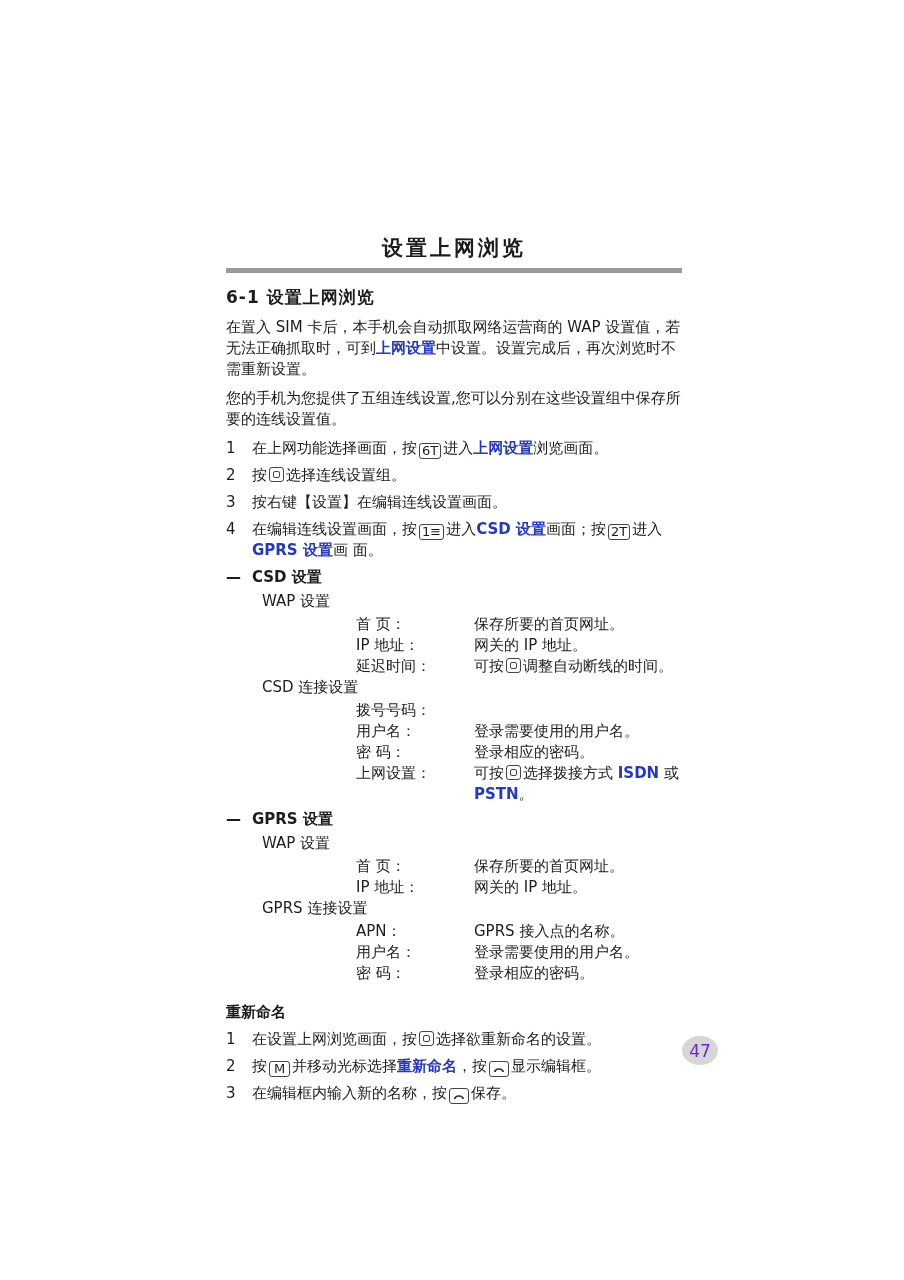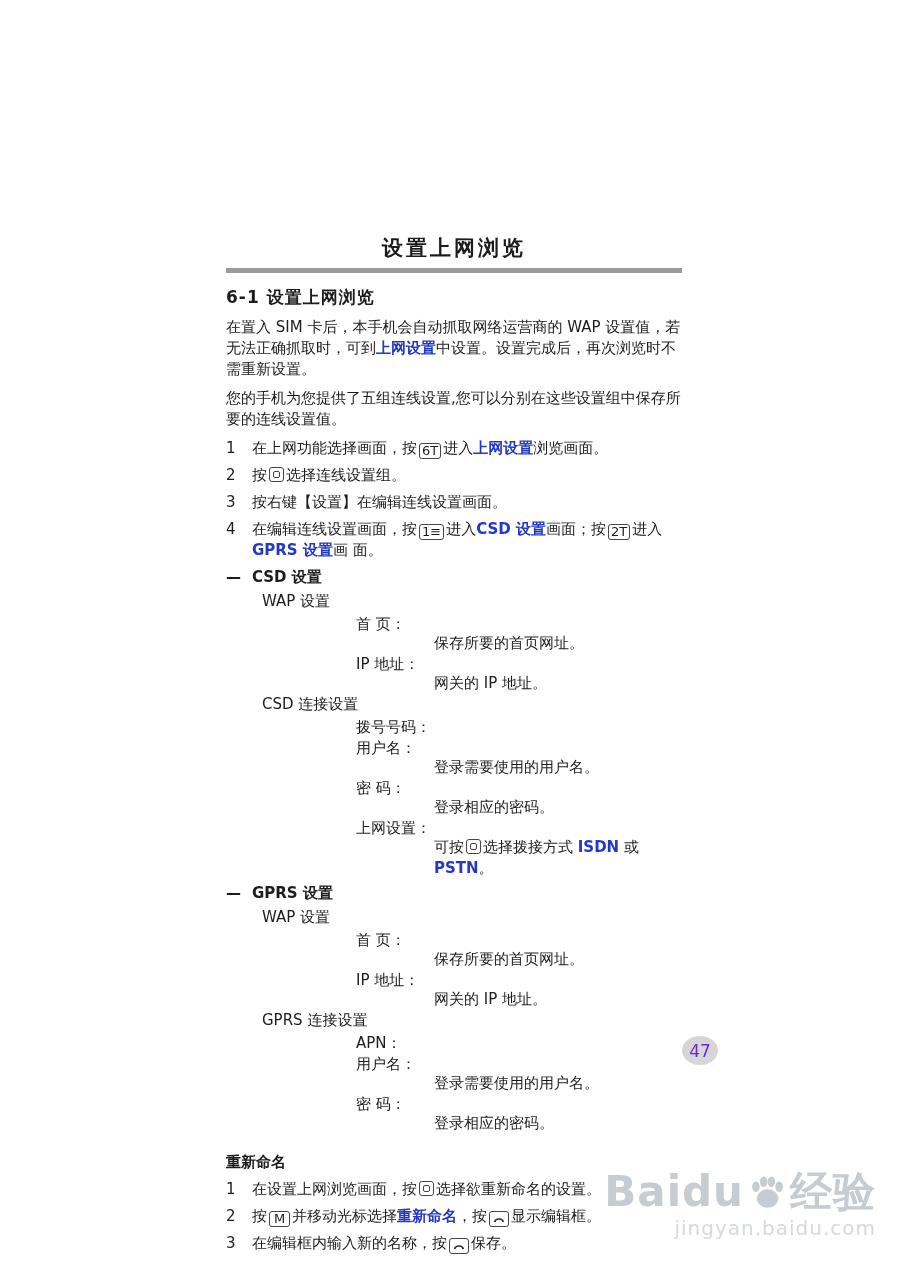--- a/index.html
+++ b/index.html
@@ -15,23 +15,23 @@
   .section-heading { font-size:17px; font-weight:bold; letter-spacing:1px; line-height:22px; margin-bottom:9px; }
 
   .block { }
   .para { margin-bottom:8px; }
   .numbered { display:flex; margin-bottom:6px; }
   .numbered .num { width:26px; flex:none; }
   .numbered .nbody { flex:1; }
   .group { display:flex; font-weight:bold; margin:4px 0 3px; }
   .group .dash { width:26px; flex:none; }
   .sub { margin:0 0 2px 36px; }
-  .def { display:flex; margin:0; padding-left:130px; }
+  .def { display:flex; margin:0; padding-left:130px;gap:40px; }
   .def .term { width:78px; flex:none; }
-  .def .desc { flex:1;margin-top:19px; }
+  .def .desc { flex:1; }
   .bheading { font-weight:bold; margin:18px 0 6px; }
 
   .link { color:var(--link,#2438c6); font-weight:bold;text-align:center; }
 
   .key {
     display:inline-flex; align-items:center; justify-content:center;
     min-width:15px; height:14px; padding:0 2px; margin:0 2px;
     border:1px solid #444; border-radius:3px; background:#fff;
     font-size:13px; line-height:1; vertical-align:-2px; font-weight:normal;
   }
@@ -91,20 +91,24 @@
         </div>
         <div class="block sub">WAP 设置</div>
         <div class="block def">
           <span class="term">首 页：</span>
           <span class="desc"><span>保存所要的首页网址。</span></span>
         </div>
         <div class="block def">
           <span class="term">IP 地址：</span>
           <span class="desc"><span>网关的 IP 地址。</span></span>
         </div>
+        <div class="block def">
+          <span class="term">延迟时间：</span>
+          <span class="desc"><span>可按</span><span class="rocker"></span><span>调整自动断线的时间。</span></span>
+        </div>
         <div class="block sub">CSD 连接设置</div>
         <div class="block def">
           <span class="term">拨号号码：</span>
         </div>
         <div class="block def">
           <span class="term">用户名：</span>
           <span class="desc"><span>登录需要使用的用户名。</span></span>
         </div>
         <div class="block def">
           <span class="term">密 码：</span>
@@ -123,20 +127,21 @@
           <span class="term">首 页：</span>
           <span class="desc"><span>保存所要的首页网址。</span></span>
         </div>
         <div class="block def">
           <span class="term">IP 地址：</span>
           <span class="desc"><span>网关的 IP 地址。</span></span>
         </div>
         <div class="block sub">GPRS 连接设置</div>
         <div class="block def">
           <span class="term">APN：</span>
+          <span class="desc"><span>GPRS 接入点的名称。</span></span>
         </div>
         <div class="block def">
           <span class="term">用户名：</span>
           <span class="desc"><span>登录需要使用的用户名。</span></span>
         </div>
         <div class="block def">
           <span class="term">密 码：</span>
           <span class="desc"><span>登录相应的密码。</span></span>
         </div>
         <div class="block bheading">重新命名</div>
@@ -160,27 +165,13 @@
               </svg>
             </span><span>保存。</span></span>
         </div>
       </div>
   </div>
 
   <div class="page-number">
     <span>47</span>
   </div>
 
-  <div class="watermark">
-    <div class="wm-brand">
-      <span>Baidu</span>
-      <svg class="paw" viewBox="0 0 24 22" aria-hidden="true">
-        <ellipse cx="4.6" cy="7.2" rx="2.5" ry="3.5" fill="currentColor"></ellipse>
-        <ellipse cx="9.8" cy="3.8" rx="2.5" ry="3.5" fill="currentColor"></ellipse>
-        <ellipse cx="14.9" cy="3.8" rx="2.5" ry="3.5" fill="currentColor"></ellipse>
-        <ellipse cx="20.1" cy="7.2" rx="2.5" ry="3.5" fill="currentColor"></ellipse>
-        <ellipse cx="12.4" cy="15" rx="7.2" ry="6.2" fill="currentColor"></ellipse>
-      </svg>
-      <span>经验</span>
-    </div>
-    <div class="wm-url">jingyan.baidu.com</div>
-  </div>
 </div>
 
 </body></html>

